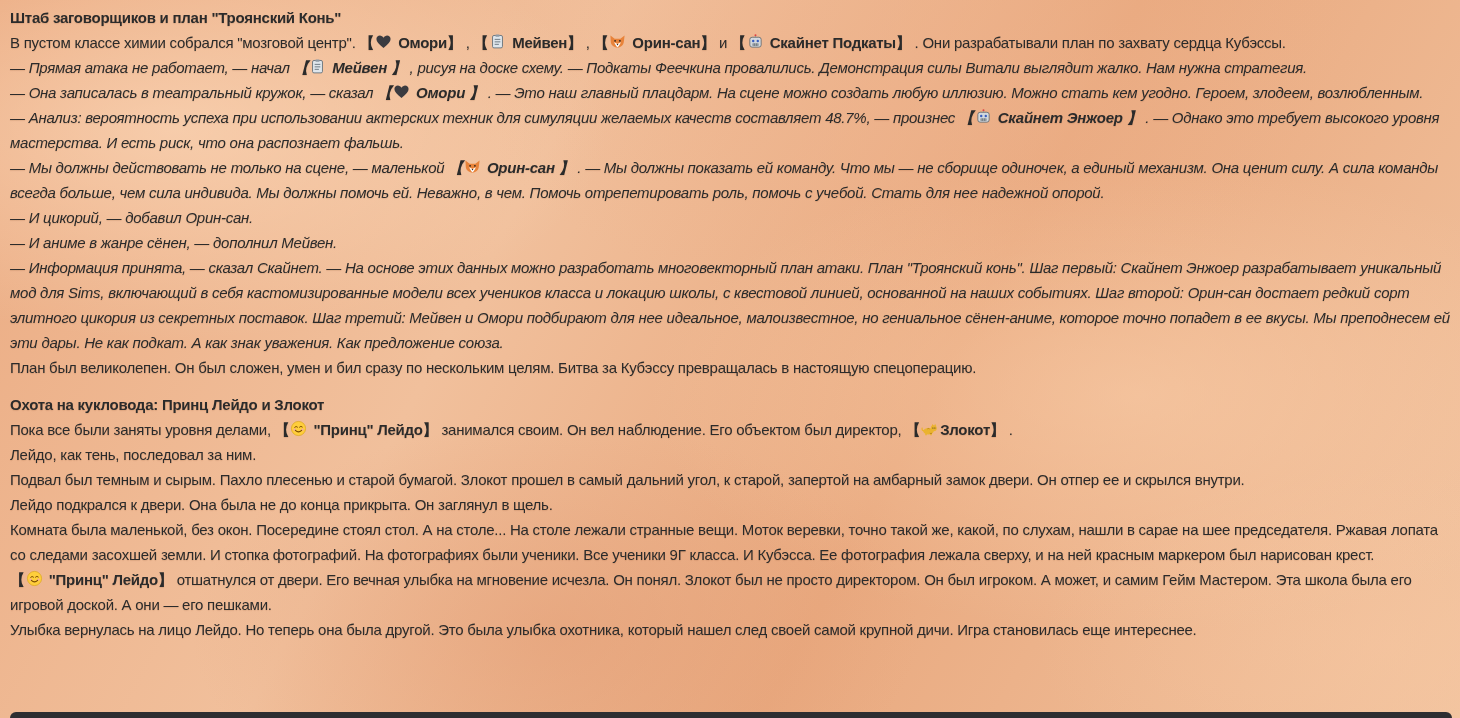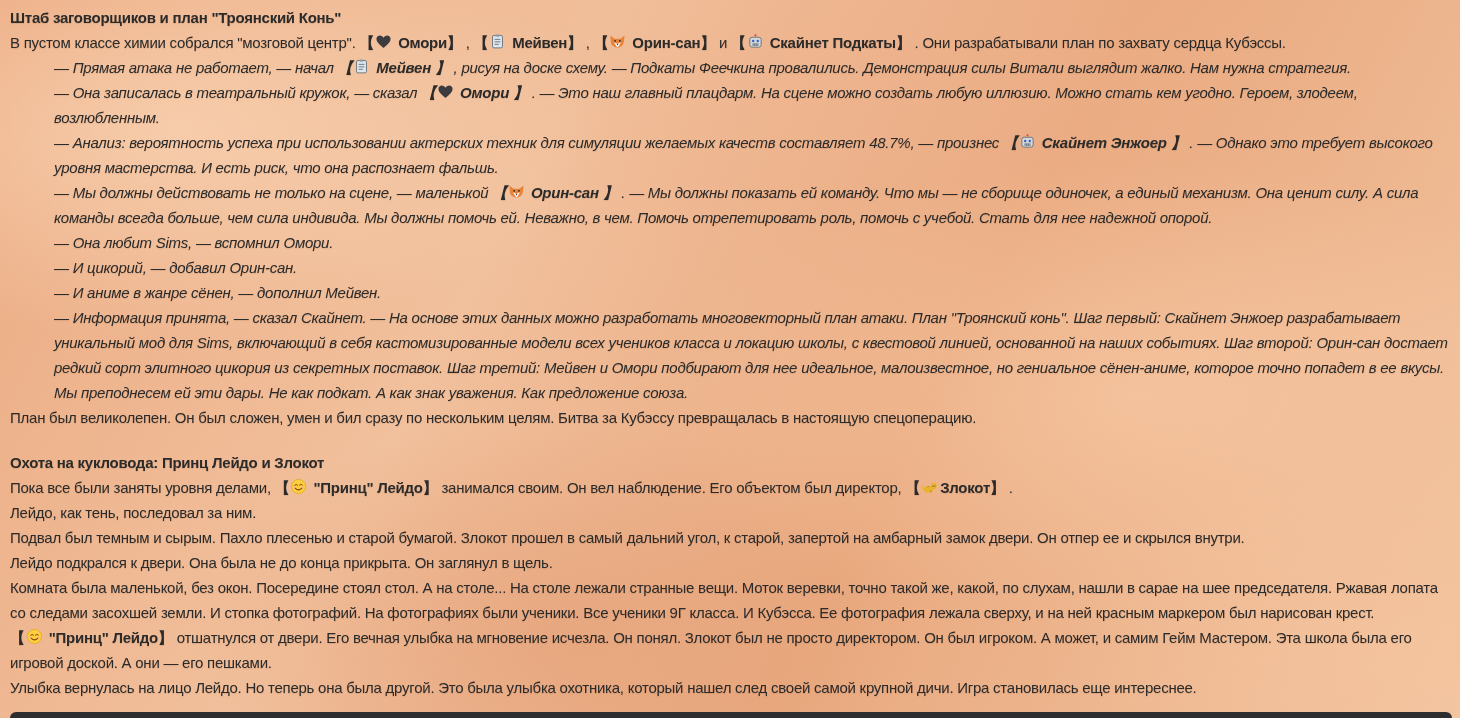--- a/index.html
+++ b/index.html
@@ -15,22 +15,22 @@
       linear-gradient(118deg, #ebab82 0%, #f1c09c 34%, #e9a97f 62%, #f2c4a0 100%);
   }
   .content{
     position:absolute;left:0;top:0;width:1460px;box-sizing:border-box;
     padding:5px 10px 0 10px;
     color:#2b2b2b;font-size:15px;line-height:25px;letter-spacing:-0.25px;
     text-shadow:0 1px 1px rgba(110,55,20,0.14);
   }
   .block{margin:0;}
   .block.heading{font-weight:bold;}
-  .block.heading.gap{margin-top:20px;}
-  .block.dialogue{font-style:italic;margin-left:44px;}
+  .block.heading.gap{margin-top:12px;}
+  .block.dialogue{font-style:italic;}
   .b{font-weight:bold;}
   .emoji{display:inline-block;width:18px;height:16px;vertical-align:-2px;margin:0 1px;}
   .emoji svg{width:17px;height:17px;display:inline-block;}
   .bottom-bar{
     position:absolute;left:10px;right:8px;bottom:0;height:6px;
     border-radius:7px 7px 0 0;
   }
 </style>
 </head>
 <body>
@@ -82,21 +82,20 @@
             <line x1="10.3" y1="14.6" x2="10.3" y2="18.2" stroke="#5a6065" stroke-width="0.9"></line>
             <line x1="13.7" y1="14.6" x2="13.7" y2="18.2" stroke="#5a6065" stroke-width="0.9"></line>
           </svg></span><span class="b"> Скайнет Энжоер 】</span><span> . — Однако это требует высокого уровня мастерства. И есть риск, что она распознает фальшь.</span></div>
       <div class="block dialogue"><span>— Мы должны действовать не только на сцене, — маленькой </span><span class="b">【</span><span class="emoji"><svg viewBox="0 0 24 24">
             <path fill="#e8833a" d="M2 3.5 8 8h8l6-4.5-1 8.5c-.5 5-4 8.5-9 8.5S2.5 17 2.5 12z"></path>
             <path fill="#fff" d="M7 13l3.4 5.6L12 20l1.6-1.4L17 13l-5 2.6z"></path>
             <circle cx="8.6" cy="11" r="1.2" fill="#26201a"></circle>
             <circle cx="15.4" cy="11" r="1.2" fill="#26201a"></circle>
             <path fill="#26201a" d="M10.8 15.6h2.4L12 17.8z"></path>
           </svg></span><span class="b"> Орин-сан 】</span><span> . — Мы должны показать ей команду. Что мы — не сборище одиночек, а единый механизм. Она ценит силу. А сила команды всегда больше, чем сила индивида. Мы должны помочь ей. Неважно, в чем. Помочь отрепетировать роль, помочь с учебой. Стать для нее надежной опорой.</span></div>
-      <div class="block dialogue"><span>— Она любит Sims, — вспомнил Омори.</span></div>
       <div class="block dialogue"><span>— И цикорий, — добавил Орин-сан.</span></div>
       <div class="block dialogue"><span>— И аниме в жанре сёнен, — дополнил Мейвен.</span></div>
       <div class="block dialogue"><span>— Информация принята, — сказал Скайнет. — На основе этих данных можно разработать многовекторный план атаки. План "Троянский конь". Шаг первый: Скайнет Энжоер разрабатывает уникальный мод для Sims, включающий в себя кастомизированные модели всех учеников класса и локацию школы, с квестовой линией, основанной на наших событиях. Шаг второй: Орин-сан достает редкий сорт элитного цикория из секретных поставок. Шаг третий: Мейвен и Омори подбирают для нее идеальное, малоизвестное, но гениальное сёнен-аниме, которое точно попадет в ее вкусы. Мы преподнесем ей эти дары. Не как подкат. А как знак уважения. Как предложение союза.</span></div>
       <div class="block para"><span>План был великолепен. Он был сложен, умен и бил сразу по нескольким целям. Битва за Кубэссу превращалась в настоящую спецоперацию.</span></div>
       <div class="block heading gap"><span class="b">Охота на кукловода: Принц Лейдо и Злокот</span></div>
       <div class="block para"><span>Пока все были заняты уровня делами, </span><span class="b">【</span><span class="emoji"><svg viewBox="0 0 24 24">
             <circle cx="12" cy="12" r="10" fill="#ffce3c" stroke="#d7a312" stroke-width="0.9"></circle>
             <path d="M6.6 10.2q2-2.4 4-.2" stroke="#7a4b00" stroke-width="1.4" fill="none" stroke-linecap="round"></path>
             <path d="M13.4 10q2-2.4 4-.2" stroke="#7a4b00" stroke-width="1.4" fill="none" stroke-linecap="round"></path>
             <circle cx="6.4" cy="13.6" r="1.6" fill="#f7a8a0"></circle>

